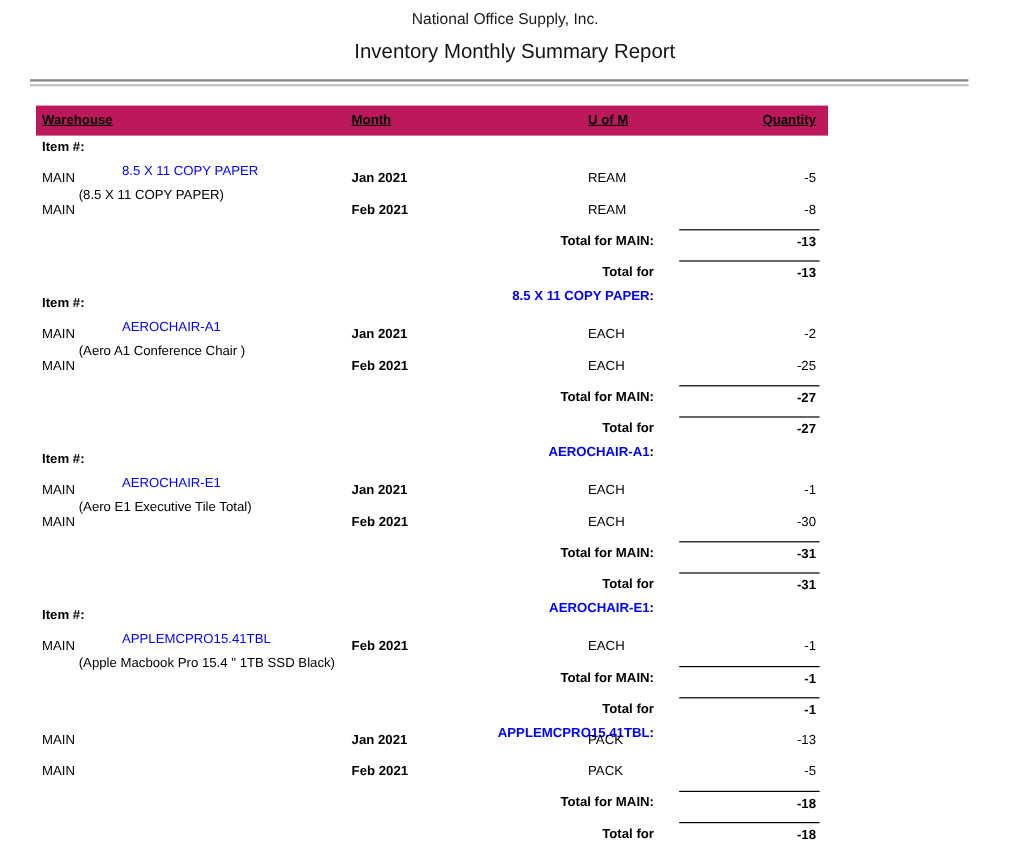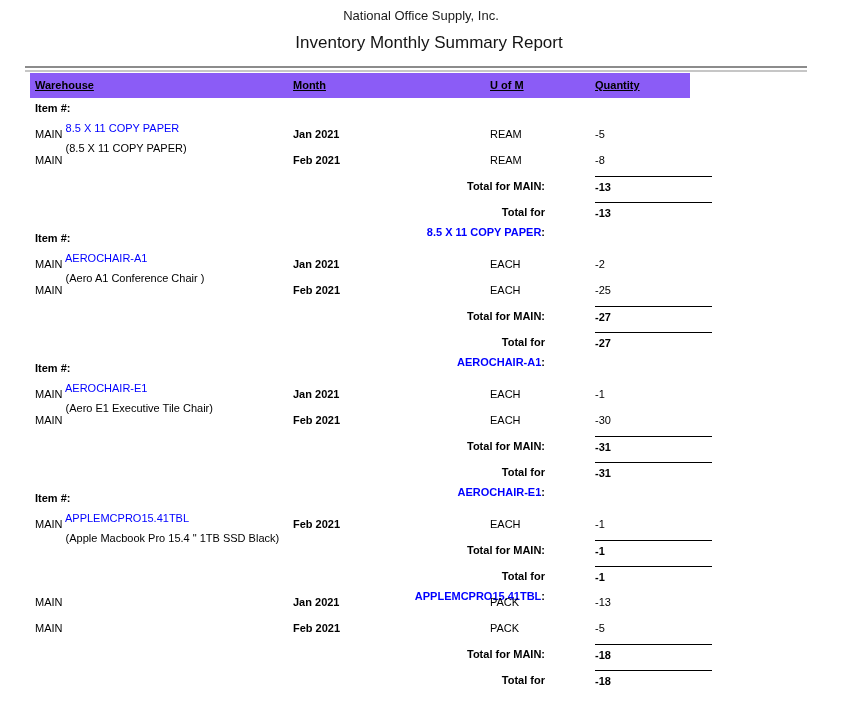--- a/index.html
+++ b/index.html
@@ -2,32 +2,32 @@
 <html><head>
 <meta charset="utf-8">
 <style>
   html,body{margin:0;padding:0;background:#ffffff;}
   body{width:842px;height:718px;overflow:hidden;font-family:"Liberation Sans",sans-serif;color:#000;}
   .page{position:relative;width:842px;height:718px;background:#fff;}
   .company{margin:8px 0 0 0;text-align:center;font-size:13px;line-height:15px;color:#1a1a1a;}
   .title{margin:4px 0 0 16px;text-align:center;font-size:17px;line-height:31px;font-weight:400;color:#141414;}
   .double-rule{margin:8px 0 0 25px;width:782px;height:2px;border-top:2px solid #8c8c8c;border-bottom:2px solid #c6c6c6;background:#fff;}
   .content{margin-left:30px;width:660px;font-size:11px;}
-  .col-headers{position:relative;height:25px;background:#8b5cf6;margin-top:1px;}
+  .col-headers{position:relative;height:25px;background:#be185d;margin-top:16px;}
   .col-headers .cell{height:25px;line-height:25px;font-weight:700;text-decoration:underline;}
   .row{position:relative;height:26px;}
   .cell{position:absolute;top:0;height:20px;line-height:20px;white-space:pre;}
   .c-wh{left:5px;}
   .c-month{left:263px;font-weight:bold;}
   .c-uom{left:460px;text-align:center;}
-  .c-qty{left:565px;width:117px;text-align:left;padding-right:3px;box-sizing:border-box;}
+  .c-qty{left:536px;width:117px;text-align:right;padding-right:3px;box-sizing:border-box;}
   .t-label{left:0;width:515px;text-align:right;font-weight:700;}
   .topline{border-top:1px solid #000;}
   .b{font-weight:700;}
-  .link{color:#0000ff;text-decoration:none;cursor:pointer;}
+  .link{color:#0000ff;text-decoration:none;cursor:pointer;margin-left:36px;}
 </style>
 </head>
 <body>
 
 <div class="page">
 
   <div class="company">National Office Supply, Inc.</div>
   <div class="title">Inventory Monthly Summary Report</div>
 
   <div class="double-rule"></div>
@@ -96,21 +96,21 @@
         <span class="cell t-label"><span>Total for</span>
           <span class="link b">AEROCHAIR-A1</span><span>:</span></span>
         <span class="cell c-qty b topline">-27</span>
       </div>
     </div>
 
     <div class="section">
       <div class="row">
         <span class="cell c-wh"><span class="b">Item #:</span>
           <span class="link">AEROCHAIR-E1</span>
-          <span>(Aero E1 Executive Tile Chair)</span></span>
+          <span>(Aero E1 Executive Tile Total)</span></span>
       </div>
       <div class="row">
         <span class="cell c-wh">MAIN</span>
         <span class="cell c-month">Jan 2021</span>
         <span class="cell c-uom">EACH</span>
         <span class="cell c-qty">-1</span>
       </div>
       <div class="row">
         <span class="cell c-wh">MAIN</span>
         <span class="cell c-month">Feb 2021</span>

